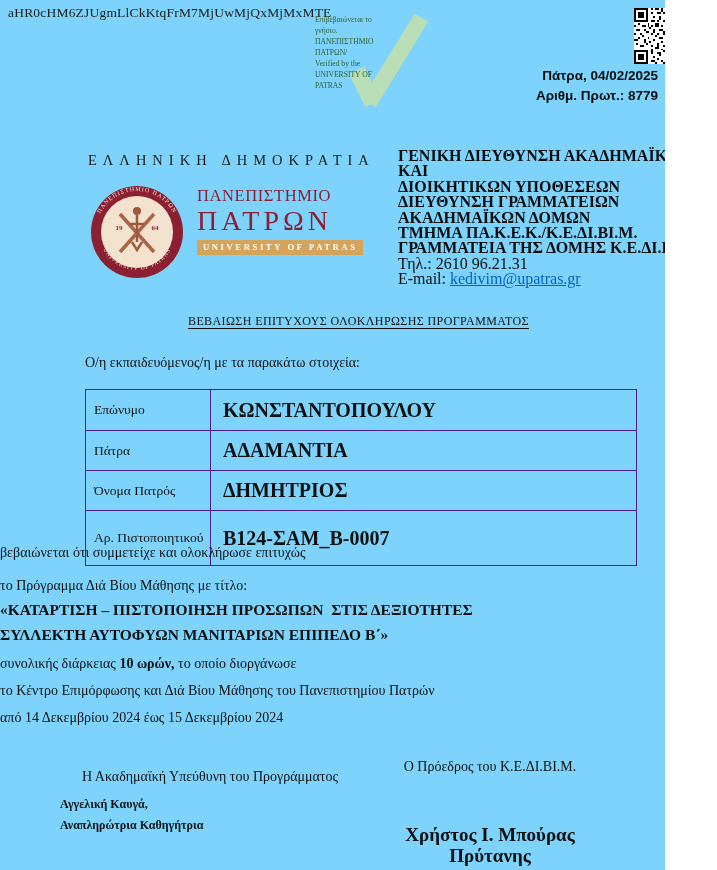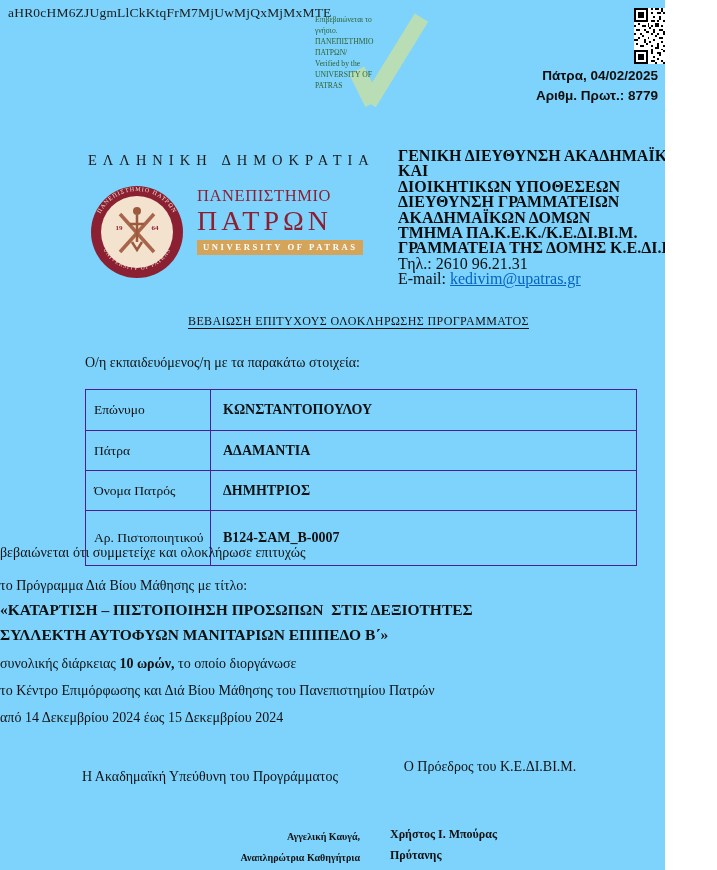--- a/index.html
+++ b/index.html
@@ -33,39 +33,39 @@
   .dept a{color:#0563c1;text-decoration:underline;}
   
   .doc-title{position:absolute;left:0;top:314px;width:717px;text-align:center;
     font-size:12px;font-weight:normal;letter-spacing:0.4px;}
   .doc-title span{text-decoration:underline;text-underline-offset:3px;}
   .intro{position:absolute;left:85px;top:355px;font-size:14px;}
   
   .tbl{position:absolute;left:85px;top:389px;width:552px;border-collapse:collapse;}
   .tbl td{border:1px solid #4c1d95;font-size:13.5px;vertical-align:middle;}
   .tbl td.lab{width:112px;padding:4px 4px 4px 8px;}
-  .tbl td.val{font-weight:bold;font-size:14px;padding:4px 4px 4px 12px;}
+  .tbl td.val{font-weight:bold;font-size:20px;padding:4px 4px 4px 12px;}
   .tbl tr.r1 td{height:32px;}
   .tbl tr.r2 td{height:31px;}
   .tbl tr.r3 td{height:31px;}
   .tbl tr.r4 td{height:46px;}
   
   .cline{position:absolute;left:0;width:717px;font-size:14px;white-space:pre;}
   .l-confirm{top:545px;}
   .l-pintro{top:578px;}
   .l-ptitle1{top:601px;font-size:15.5px;font-weight:bold;}
   .l-ptitle2{top:626px;font-size:15.5px;font-weight:bold;}
   .l-duration{top:656px;}
   .l-organizer{top:683px;}
   .l-dates{top:710px;}
   
   .sig-left-role{position:absolute;left:60px;top:769px;width:300px;text-align:center;font-size:14px;}
   .sig-right-role{position:absolute;left:390px;top:759px;width:200px;text-align:center;font-size:14px;}
-  .sig-left-name{position:absolute;left:60px;top:826px;width:300px;text-align:right;font-size:10px;font-weight:bold;line-height:21px;}
-  .sig-right-name{position:absolute;left:390px;top:824px;width:200px;font-size:12px;font-weight:bold;line-height:21px;}
+  .sig-left-name{position:absolute;left:60px;top:794px;width:300px;text-align:left;font-size:12px;font-weight:bold;line-height:21px;}
+  .sig-right-name{position:absolute;left:390px;top:824px;width:200px;text-align:center;font-size:19px;font-weight:bold;line-height:21px;}
 </style>
 </head>
 <body>
 
 <div class="page">
 
   <div class="code-line">aHR0cHM6ZJUgmLlCkKtqFrM7MjUwMjQxMjMxMTE</div>
 
   <div class="stamp">
     <svg class="stamp-check" width="92" height="105" viewBox="0 0 92 105">

